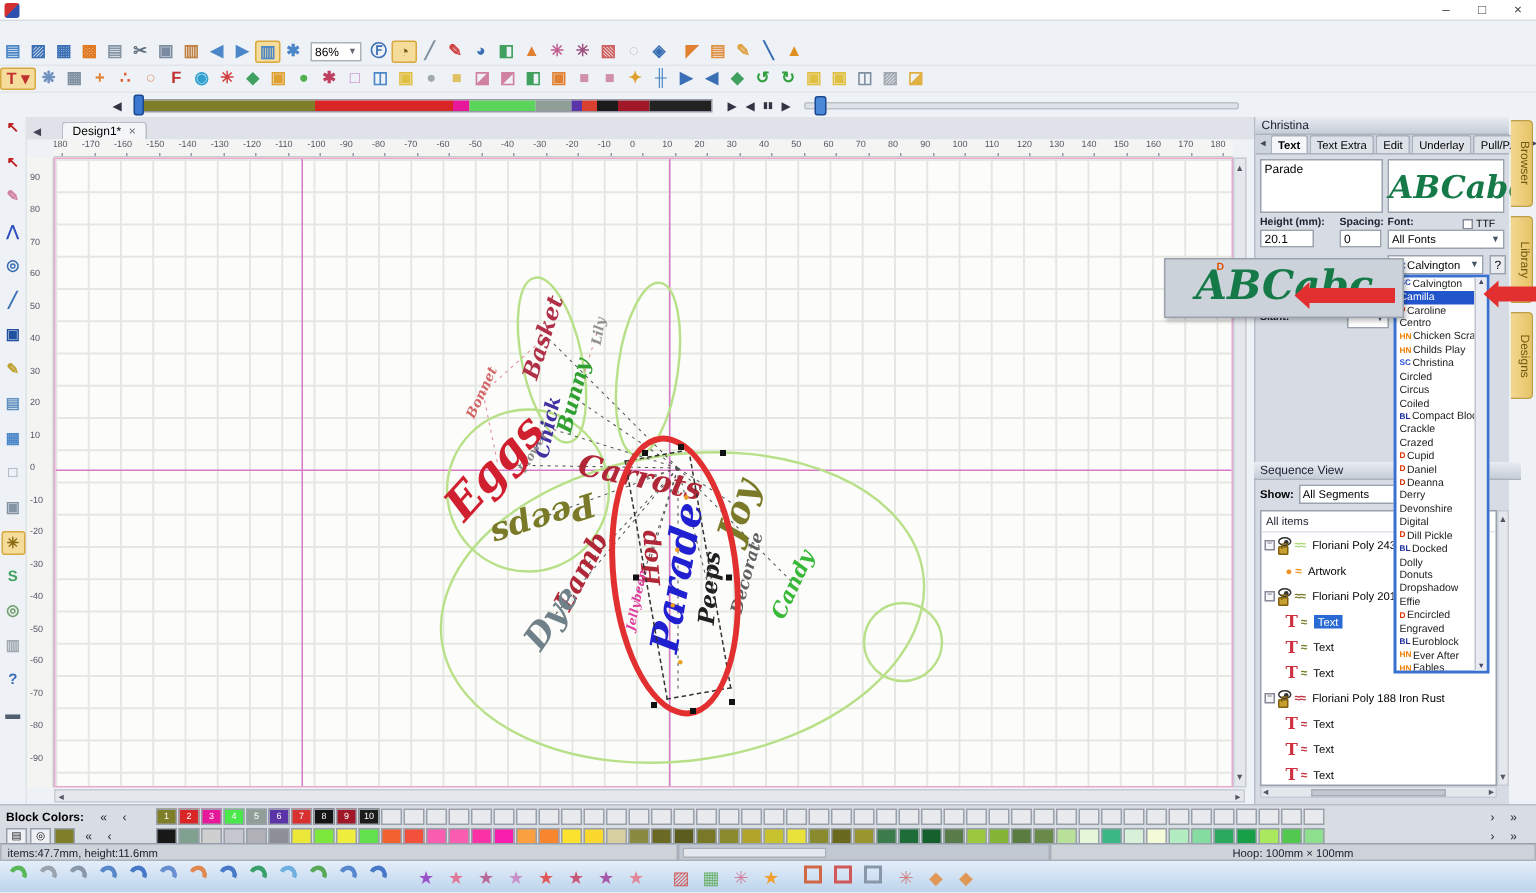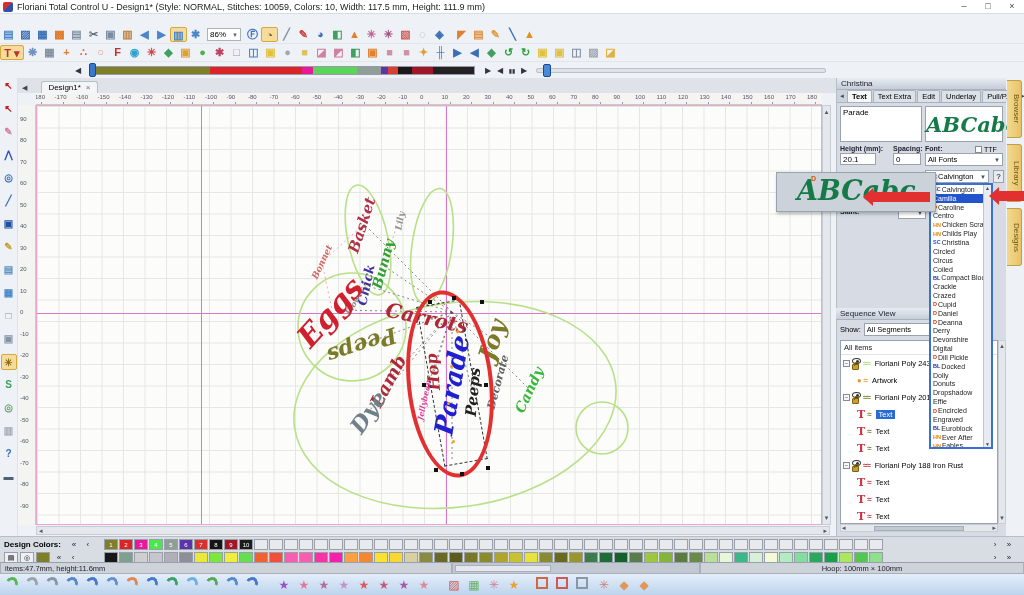--- a/index.html
+++ b/index.html
@@ -97,21 +97,21 @@
   #font-sb { width:8px; background:#e8ecf2; border-left:1px solid #c0c6d0; display:flex; flex-direction:column; justify-content:space-between; align-items:center; font-size:5px; color:#446; }
 
   
   #float-prev { left:776px; top:172px; width:160px; height:40px; background:#ccd2da; border:1px solid #9aa2ae; z-index:22; box-shadow:1px 2px 3px rgba(0,0,0,.25); }
   #float-prev .big { position:absolute; left:20px; top:2px; font-family:"DejaVu Serif",serif; font-style:italic; font-weight:bold; font-size:27px; color:#157a48; }
   #float-prev .mini { position:absolute; left:34px; top:2px; font-size:7px; font-weight:bold; color:#e05000; }
   .red-arrow { position:absolute; z-index:30; height:10px; background:#e23030; }
   .red-arrow:before { content:""; position:absolute; left:-9px; top:-4px; border:9px solid transparent; border-left:none; border-right:10px solid #e23030; }
 
   
-  #seq-hdr { left:836px; top:308px; width:146px; }
+  #seq-hdr { left:836px; top:308px; width:178px; }
   #seq-show { left:840px; top:322px; width:162px; height:14px; display:flex; align-items:center; font-size:7.5px; gap:3px; }
   #seq-list { left:840px; top:340px; width:158px; height:184px; background:#fff; border:1px solid #9aa2ae; font-size:7.5px; overflow:hidden; }
   #all-items { padding:2px 3px; border-bottom:1px solid #e0e4ea; display:flex; justify-content:space-between; color:#223; }
   .srow { height:17px; display:flex; align-items:center; gap:2px; padding-left:2px; }
   .srow .expander { width:7px; height:7px; border:1px solid #889; font-size:6px; line-height:5px; text-align:center; color:#445; background:#f4f6f8; }
   .eye { width:9px; height:6px; border:1px solid #333; border-radius:50%; position:relative; background:#fff; }
   .eye:after { content:""; position:absolute; left:3px; top:1px; width:3px; height:3px; border-radius:50%; background:#333; }
   .lockic { width:7px; height:6px; background:#c8a030; border:1px solid #806010; border-radius:1px; position:relative; margin-top:-1px; }
   .lockic:before { content:""; position:absolute; left:1px; top:-3px; width:3px; height:3px; border:1px solid #806010; border-bottom:none; border-radius:2px 2px 0 0; }
   .tglyph { font-size:8px; font-weight:bold; letter-spacing:-1px; }
@@ -148,21 +148,20 @@
   .bsep { width:6px; }
   .frameic { width:12px; height:12px; border:2px solid currentColor; }
 </style>
 </head>
 <body>
 
 <div id="app">
 
   <div class="abs" id="titlebar">
     <div id="app-icon"></div>
-    <span>Floriani Total Control U - Design1* (Style: NORMAL, Stitches: 10059, Colors: 10, Width: 117.5 mm, Height: 111.9 mm)</span>
     <div id="win-controls">
       <span class="winbtn">–</span>
       <span class="winbtn">□</span>
       <span class="winbtn">×</span>
     </div>
   </div>
 
 
   <div class="abs toolbar" id="toolbar1">
       <span class="ticon" style="color: rgb(74, 134, 200);">▤</span>
@@ -466,21 +465,21 @@
   <div class="abs" id="q-btn">?</div>
   <div class="abs" id="slant-row">Slant:</div>
   <div class="abs pselect" id="slant-dd">
       <span></span>
       <span class="dd">▼</span>
     </div>
   <div class="abs" id="blue-box"></div>
 
   <div class="abs panel-hdr" id="seq-hdr">Sequence View</div>
   <div class="abs" id="seq-show">
-    <span style="font-weight:normal">Show:</span>
+    <span style="font-weight:bold">Show:</span>
     <div class="pselect" style="position:relative;width:110px">
       <span>All Segments</span>
         <span class="dd">▼</span>
     </div>
   </div>
   <div class="abs" id="seq-list">
     <div id="all-items">
         <span>All items</span>
         <span style="font-size:6px;color:#556">▲</span>
       </div>
@@ -688,21 +687,21 @@
   <div class="red-arrow" style="left:998px;top:191px;width:26px"></div>
 
   <div id="side-tabs">
       <div class="vtab" style="top: 80px; height: 58px;">Browser</div>
       <div class="vtab" style="top: 144px; height: 58px;">Library</div>
       <div class="vtab" style="top: 208px; height: 58px;">Designs</div>
     </div>
 
   <div class="abs" id="dc-area">
     <div class="dc-row" style="left:4px;top:1px">
-      <span style="font-weight:bold;margin-right:6px">Design Colors:</span>
+      <span style="font-weight:bold;margin-right:6px">Block Colors:</span>
       <span class="navb">«</span>
       <span class="navb">‹</span>
     </div>
     <div class="dc-row" id="dc-row1" style="left:104px;top:1px">
         <div class="chip" style="background: rgb(127, 127, 42);">1</div>
         <div class="chip" style="background: rgb(217, 37, 37);">2</div>
         <div class="chip" style="background: rgb(232, 24, 154);">3</div>
         <div class="chip" style="background: rgb(74, 232, 74);">4</div>
         <div class="chip" style="background: rgb(143, 159, 152);">5</div>
         <div class="chip" style="background: rgb(91, 53, 168);">6</div>

